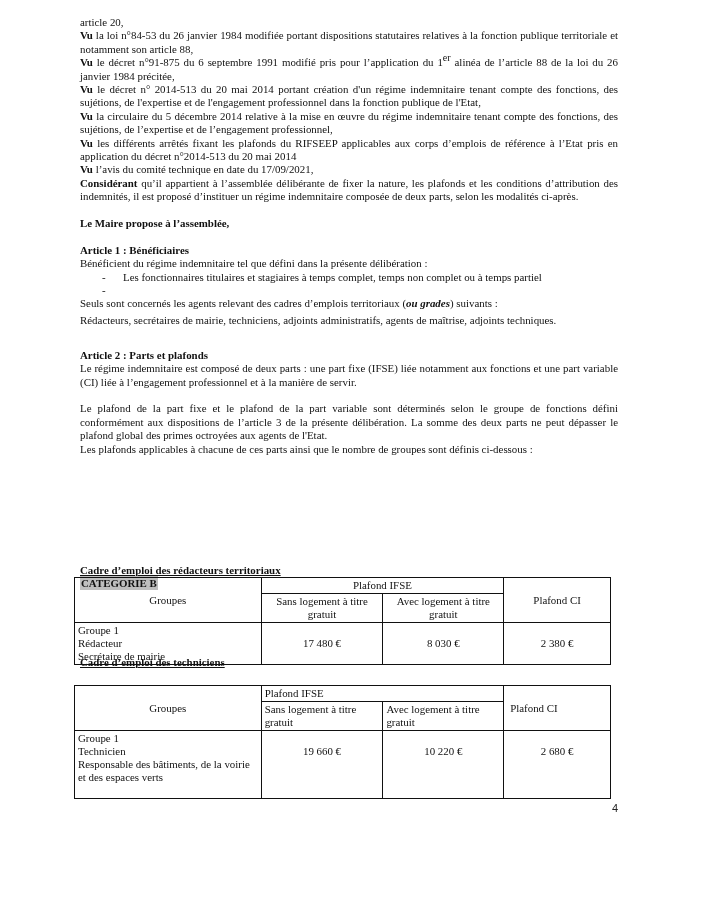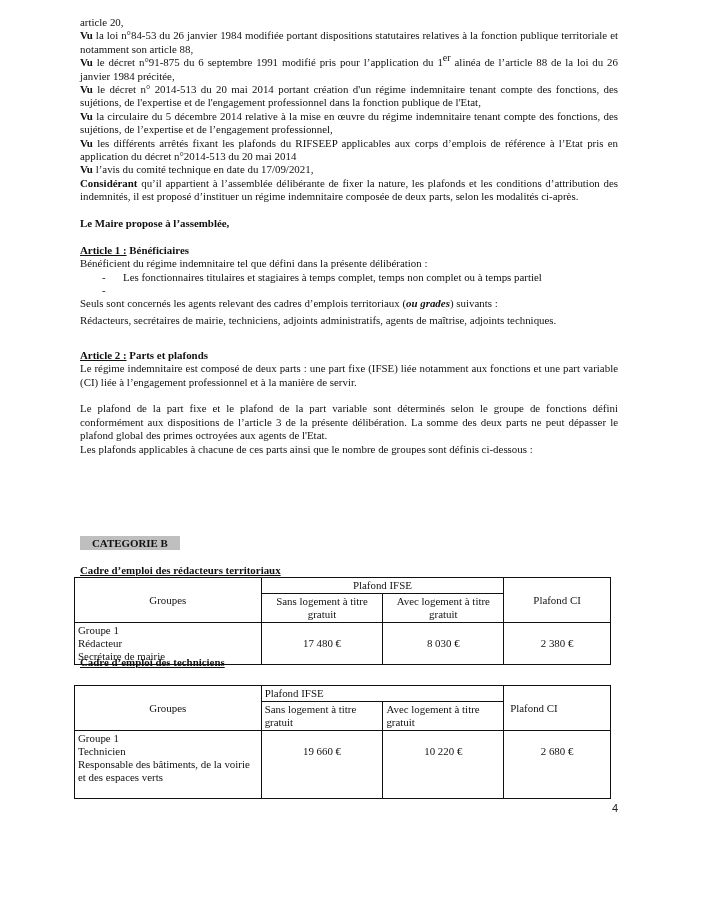--- a/index.html
+++ b/index.html
@@ -1,27 +1,27 @@
 <!DOCTYPE html>
 <html><head>
 <meta charset="utf-8">
 <style>
   html, body { margin: 0; padding: 0; background: #ffffff; }
   body { width: 701px; height: 902px; position: relative; overflow: hidden;
          font-family: "Liberation Serif", serif; color: #111; font-size: 10.9px; }
   .page { position: absolute; left: 80px; top: 16px; width: 538px; }
   .p { margin: 0; line-height: 13.4px; text-align: justify; }
   b, .b { font-weight: bold; }
-  .u { text-decoration: underline; }
+  .u { }
   .gap { height: 13.4px; }
   .gap-small { height: 8px; }
   .bullets { margin: 0; padding: 0; list-style: none; }
   .bullets li { position: relative; padding-left: 43px; line-height: 13.4px; text-align: justify; }
   .bullets li .dash { position: absolute; left: 22px; top: 0; }
-  .cat { display: inline-block; background: #bfbfbf; font-weight: bold; padding: 0 12px; line-height: 14px; }
+  .cat { display: inline-block; background: #bfbfbf; font-weight: bold; padding: 0 1px; line-height: 14px; margin-top: 40px; }
   table.grid { border-collapse: collapse; position: absolute; left: 74px; width: 537px; font-size: 10.9px; }
   table.grid td { border: 1px solid #111; padding: 1px 3px; line-height: 13px; vertical-align: middle; }
   .c { text-align: center; }
   .l { text-align: left; }
   .pagenum { position: absolute; left: 612px; top: 802px; font-family: "Liberation Sans", sans-serif; font-size: 11px; color: #222; }
   .caption { position: absolute; left: 80px; font-weight: bold; text-decoration: underline; line-height: 13px; }
 </style>
 </head>
 <body>
 

